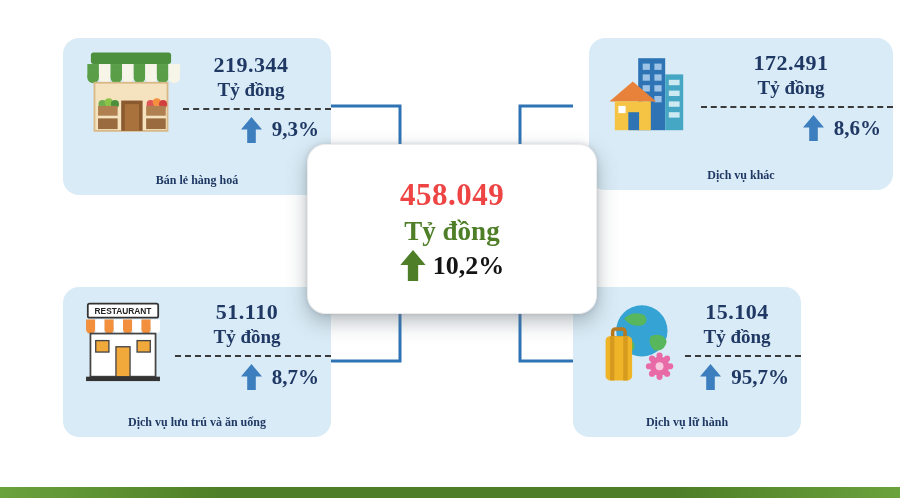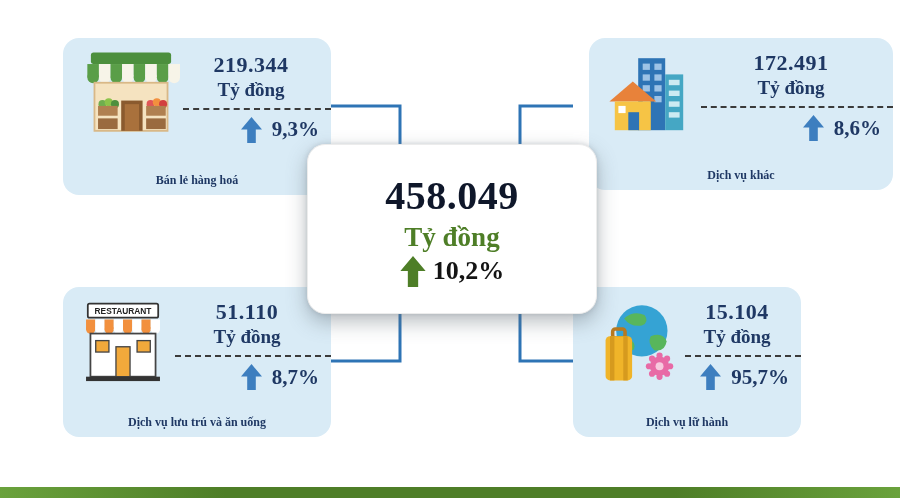--- a/index.html
+++ b/index.html
@@ -31,21 +31,21 @@
     font-weight:bold; font-size:12px; color:#1f3864;
   }
 
   .center-card {
     position:absolute; left:307px; top:144px; width:290px; height:170px;
     background:#ffffff; border-radius:18px; border:1px solid #ececec;
     box-shadow:0 8px 20px rgba(100,110,120,.45), 0 0 5px rgba(140,150,160,.35);
     display:flex; flex-direction:column; align-items:center; justify-content:center;
     gap:3px; z-index:2;
   }
-  .c-value { font-size:40px; font-weight:bold; color:#0f172a; letter-spacing:.5px; }
+  .c-value { font-size:31px; font-weight:bold; color:#ef4444; letter-spacing:.5px; }
   .c-unit  { font-size:27px; font-weight:bold; color:#4e7e27; }
   .c-change { display:flex; align-items:center; gap:7px; font-size:26px; font-weight:bold; color:#141414; }
 
   .bottom-bar {
     position:absolute; left:0; right:0; bottom:0; height:11px; z-index:3;
     background:linear-gradient(90deg,#6aa23c,#4e7e27 25%,#4e7e27 75%,#6aa23c);
   }
 
   .arrow-svg { display:block; }
 </style>

